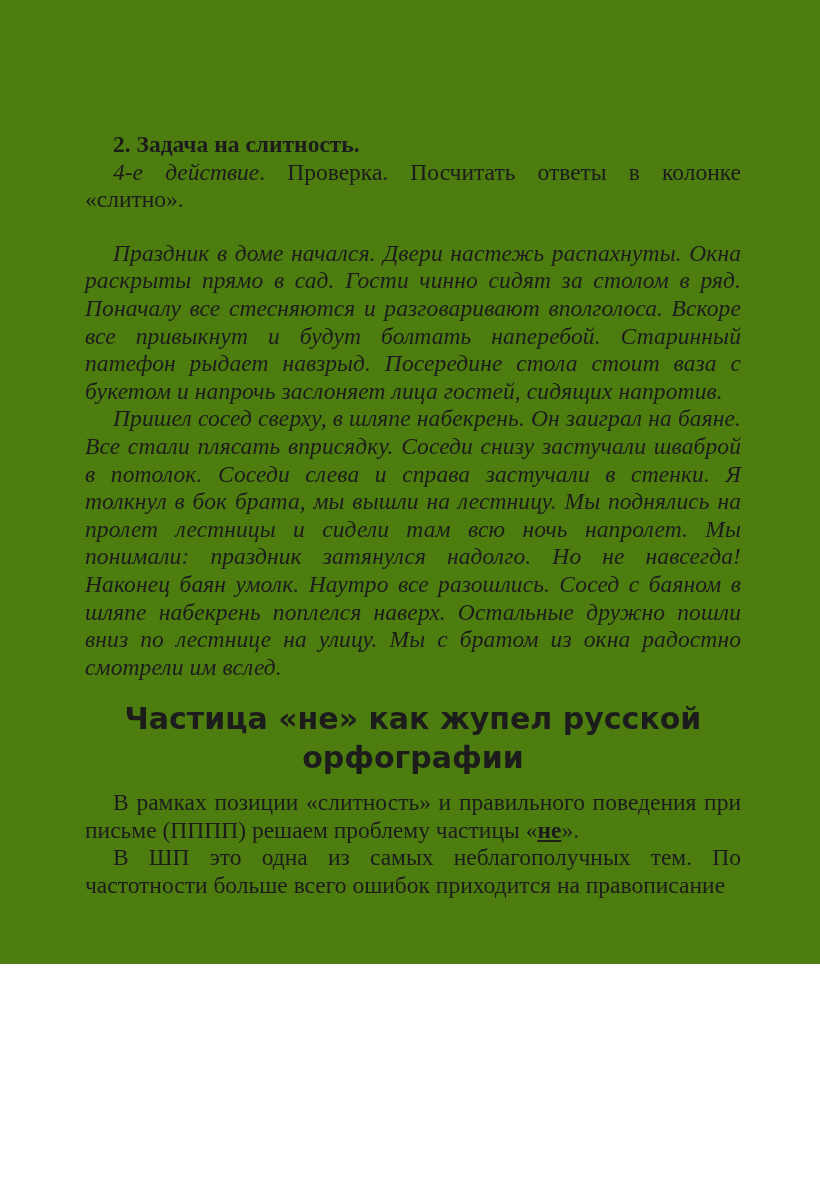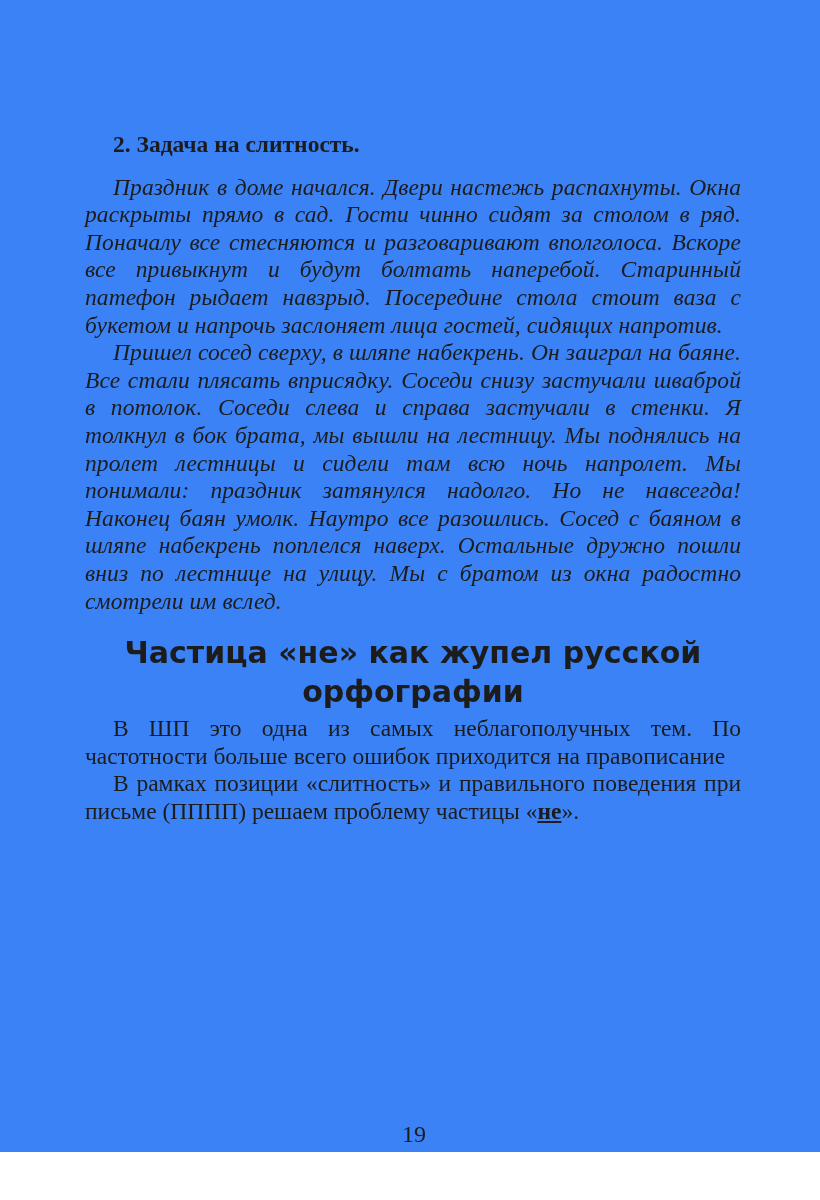--- a/index.html
+++ b/index.html
@@ -3,22 +3,22 @@
 <meta charset="utf-8">
 <style>
   html, body {
     margin: 0;
     padding: 0;
     background: #ffffff;
   }
   .page {
     position: relative;
     width: 820px;
-    height: 1152px;
-    background: #3b82f6;
+    height: 964px;
+    background: #4d7c0f;
     color: #1c1c1c;
     font-family: "Liberation Serif", serif;
     overflow: hidden;
   }
   .content {
     position: absolute;
     left: 85px;
     top: 131px;
     width: 656px;
   }
@@ -30,28 +30,28 @@
     text-indent: 28px;
     color: #1c1c1c;
   }
   .task-heading {
     font-weight: bold;
   }
   .action em {
     font-style: italic;
   }
   .exercise {
-    margin-top: 15px;
+    margin-top: 26px;
   }
   .exercise p {
     font-style: italic;
     letter-spacing: 0.1px;
   }
   .section-heading {
-    margin: 18px 0 4px 0;
+    margin: 18px 0 12px 0;
     font-family: "DejaVu Sans", sans-serif;
     font-weight: bold;
     font-size: 30px;
     line-height: 39px;
     text-align: center;
     text-indent: 0;
     color: #1c1c1c;
   }
   .emph {
     font-weight: bold;
@@ -86,28 +86,29 @@
 <body>
 
 <div class="page">
   <main class="content">
 
     <p class="task-heading">2. Задача на слитность.</p>
 
 
 
 
+    <p class="action"><em>4-е действие</em><span>. Проверка. Посчитать ответы в колонке «слитно».</span></p>
 
     <div class="exercise">
       <p>Праздник в доме начался. Двери настежь распахнуты. Окна раскрыты прямо в сад. Гости чинно сидят за столом в ряд. Поначалу все стесняются и разговаривают вполголоса. Вскоре все привыкнут и будут болтать наперебой. Старинный патефон рыдает навзрыд. Посередине стола стоит ваза с букетом и напрочь заслоняет лица гостей, сидящих напротив.</p>
       <p>Пришел сосед сверху, в шляпе набекрень. Он заиграл на баяне. Все стали плясать вприсядку. Соседи снизу застучали шваброй в потолок. Соседи слева и справа застучали в стенки. Я толкнул в бок брата, мы вышли на лестницу. Мы поднялись на пролет лестницы и сидели там всю ночь напролет. Мы понимали: праздник затянулся надолго. Но не навсегда! Наконец баян умолк. Наутро все разошлись. Сосед с баяном в шляпе набекрень поплелся наверх. Остальные дружно пошли вниз по лестнице на улицу. Мы с братом из окна радостно смотрели им вслед.</p>
     </div>
 
     <h2 class="section-heading">Частица «не» как жупел русской орфографии</h2>
 
+    <p><span>В рамках позиции «слитность» и правильного поведения при письме (ПППП) решаем проблему частицы «</span><span class="emph">не</span><span>».</span></p>
+
     <p>В ШП это одна из самых неблагополучных тем. По частотности больше всего ошибок приходится на правописание</p>
-
-    <p><span>В рамках позиции «слитность» и правильного поведения при письме (ПППП) решаем проблему частицы «</span><span class="emph">не</span><span>».</span></p>
 
   </main>
 
   <div class="folio">19</div>
 </div>
 
 </body></html>

